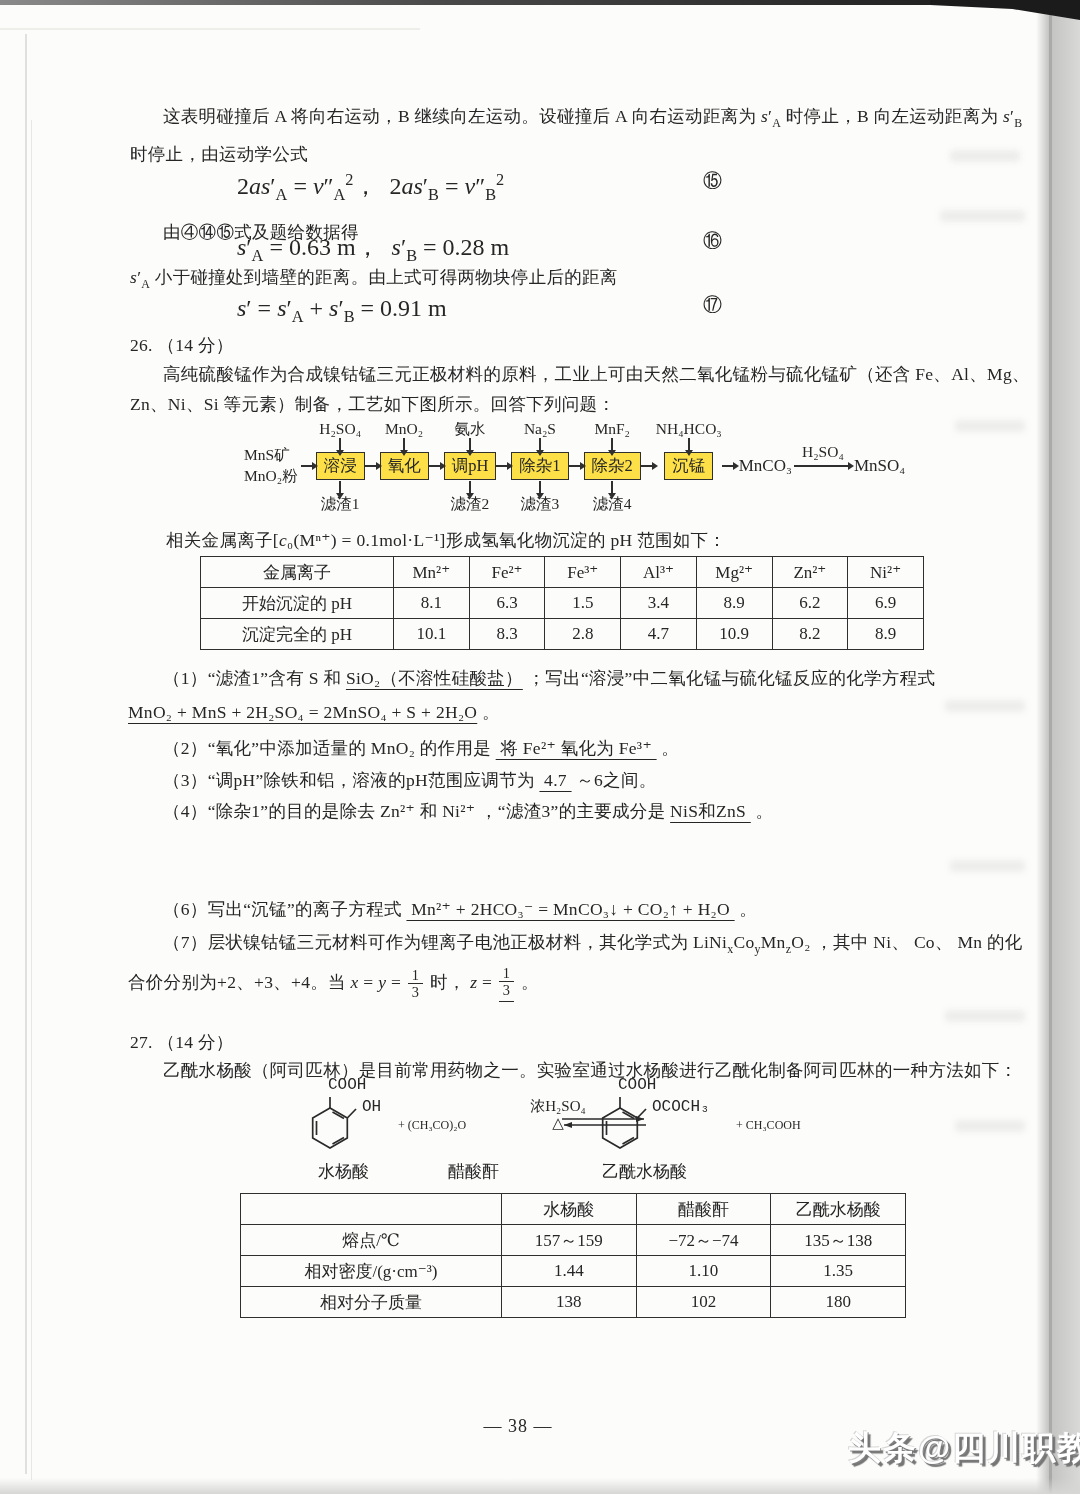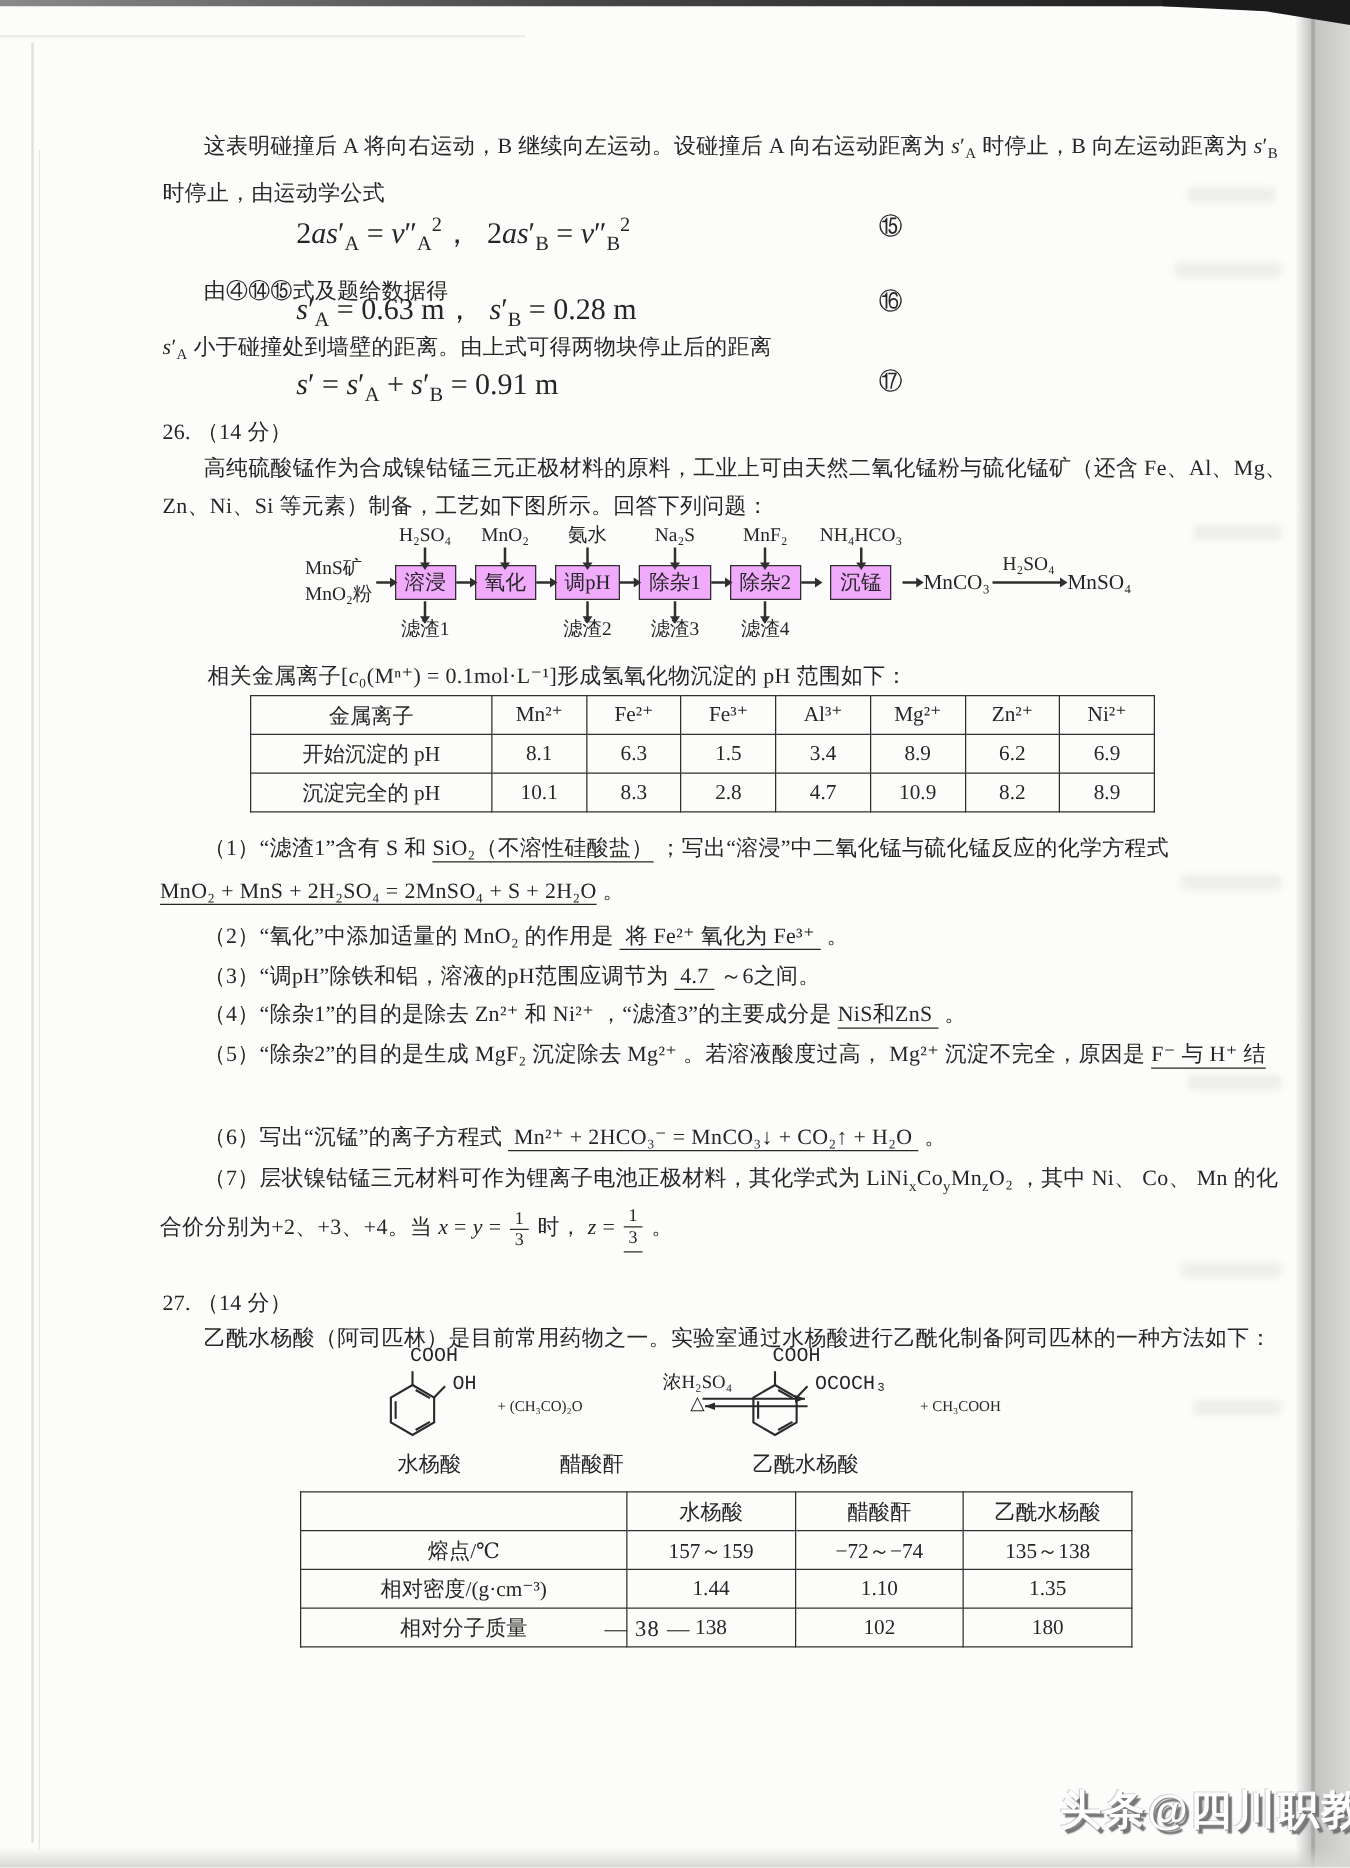--- a/index.html
+++ b/index.html
@@ -34,21 +34,21 @@
   .frac span:first-child{border-bottom:1.4px solid #2a2a2a;padding:0 4px;}
   .frac.ansline{border-bottom:1.4px solid #2a2a2a;padding-bottom:2px;}
 
   
   .flow{position:absolute;left:244px;top:412px;display:flex;align-items:center;}
   .feed{font-size:15.5px;line-height:1.35;text-align:left;margin-right:3px;}
   .station{display:flex;flex-direction:column;align-items:center;}
   .slot-top,.slot-bot{height:40px;display:flex;flex-direction:column;align-items:center;justify-content:flex-end;}
   .slot-bot{justify-content:flex-start;}
   .rlabel{font-size:15.5px;white-space:nowrap;line-height:1.1;}
-  .box{border:1.6px solid #2f2f2f;padding:3px 7px;font-size:16.5px;white-space:nowrap;line-height:1.2;background:#f0abfc;}
+  .box{border:1.6px solid #2f2f2f;padding:3px 7px;font-size:16.5px;white-space:nowrap;line-height:1.2;background:#fde047;}
   .varr{width:1.6px;height:13px;background:#2f2f2f;position:relative;margin:1px 0 1px 0;}
   .varr::after{content:'';position:absolute;left:-3.4px;bottom:-5px;
     border-top:6px solid #2f2f2f;border-left:4px solid transparent;border-right:4px solid transparent;}
   .harr{width:15px;height:1.6px;background:#2f2f2f;position:relative;flex:none;}
   .harr::after{content:'';position:absolute;right:-2px;top:-3.4px;
     border-left:6px solid #2f2f2f;border-top:4px solid transparent;border-bottom:4px solid transparent;}
   .harr.wide{width:58px;}
   .harr .alabel{position:absolute;left:50%;transform:translateX(-50%);top:-22px;font-size:15.5px;}
   .fprod{font-size:17px;white-space:nowrap;padding:0 2px;}
 
@@ -62,21 +62,21 @@
   #table2 td:first-child{width:252px;}
 
   
   .scheme{position:absolute;left:240px;top:1078px;width:660px;height:110px;}
   .scheme .lbl{position:absolute;font-size:16px;white-space:nowrap;font-family:Liberation Mono, monospace;}
   .scheme .name{position:absolute;font-size:17px;white-space:nowrap;}
   .scheme svg{position:absolute;overflow:visible;}
   .equil{position:absolute;left:270px;top:20px;width:96px;text-align:center;font-size:15px;line-height:1.1;}
   .plus{position:absolute;font-size:12px;white-space:nowrap;}
 
-  .pagenum{position:absolute;left:0;top:1293px;width:1036px;text-align:center;font-size:18px;letter-spacing:1px;}
+  .pagenum{position:absolute;left:0;top:1416px;width:1036px;text-align:center;font-size:18px;letter-spacing:1px;}
   .watermark{position:absolute;left:848px;top:1426px;font-size:33px;font-weight:bold;letter-spacing:2px;
     font-family:"Liberation Sans","DejaVu Sans",sans-serif;color:#fff;white-space:nowrap;
     text-shadow:3px 3px 1px #757575,1px 1px 0 #8a8a8a,-1px -1px 0 #d6d6d6;}
 </style>
 </head>
 <body>
 
 <div id="page">
 
   <div class="scan-top-edge"></div>
@@ -231,21 +231,20 @@
       <td>8.9</td>
     </tr>
   </tbody>
     </table>
 
   <div class="t" style="left:163px;top:666px">（1）“滤渣1”含有 S 和 <u>SiO₂（不溶性硅酸盐）</u> ；写出“溶浸”中二氧化锰与硫化锰反应的化学方程式</div>
   <div class="t" style="left:128px;top:700px"><u>MnO₂ + MnS + 2H₂SO₄ = 2MnSO₄ + S + 2H₂O</u> 。</div>
   <div class="t" style="left:163px;top:736px">（2）“氧化”中添加适量的 MnO₂ 的作用是 <u>&nbsp;将 Fe²⁺ 氧化为 Fe³⁺&nbsp;</u> 。</div>
   <div class="t" style="left:163px;top:768px">（3）“调pH”除铁和铝，溶液的pH范围应调节为 <u>&nbsp;4.7&nbsp;</u> ～6之间。</div>
   <div class="t" style="left:163px;top:799px">（4）“除杂1”的目的是除去 Zn²⁺ 和 Ni²⁺ ，“滤渣3”的主要成分是 <u>NiS和ZnS&nbsp;</u> 。</div>
-  <div class="t" style="left:163px;top:831px">（5）“除杂2”的目的是生成 MgF₂ 沉淀除去 Mg²⁺ 。若溶液酸度过高， Mg²⁺ 沉淀不完全，原因是 <u>F⁻ 与 H⁺ 结</u></div>
   <div class="t" style="left:163px;top:897px">（6）写出“沉锰”的离子方程式 <u>&nbsp;Mn²⁺ + 2HCO₃⁻ = MnCO₃↓ + CO₂↑ + H₂O&nbsp;</u> 。</div>
   <div class="t" style="left:163px;top:930px">（7）层状镍钴锰三元材料可作为锂离子电池正极材料，其化学式为 LiNi<sub>x</sub>Co<sub>y</sub>Mn<sub>z</sub>O₂ ，其中 Ni、 Co、 Mn 的化</div>
   <div class="t" style="left:128px;top:965px">合价分别为+2、+3、+4。当 <i>x</i> = <i>y</i> = <span class="frac">
         <span>1</span>
         <span>3</span>
       </span> 时， <i>z</i> = <span class="frac ansline">
         <span>1</span>
         <span>3</span>
       </span> 。</div>
 

